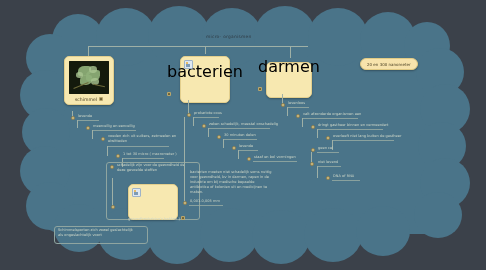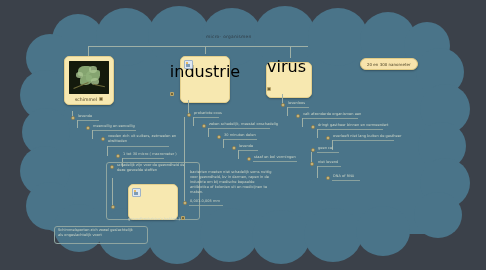--- a/index.html
+++ b/index.html
@@ -167,30 +167,30 @@
         <span>schimmel</span>
         <span class="mini-ico"></span>
       </div>
     </div>
   </div>
 
   <div class="node" style="left:180px;top:56px;">
     <div class="emptycard" style="width:48px;height:43px;">
       <div class="brokenimg"></div>
       <div class="caption">
-        <span>industrie</span>
+        <span>bacterien</span>
         <span class="mini-ico"></span>
       </div>
     </div>
   </div>
 
   <div class="node" style="left:266px;top:62px;">
     <div class="emptycard" style="width:44px;height:32px;">
       <div class="caption">
-        <span>virus</span>
+        <span>darmen</span>
         <span class="mini-ico"></span>
       </div>
     </div>
   </div>
 
   <div class="ln v" style="left:72px;top:111px;height:6px;"></div>
   <div class="dot" style="left:71px;top:116px;"></div>
 
   <div class="topic" style="left:78px;top:114px;">levende</div>
   <div class="uline" style="left:77px;top:120px;width:22px;"></div>

